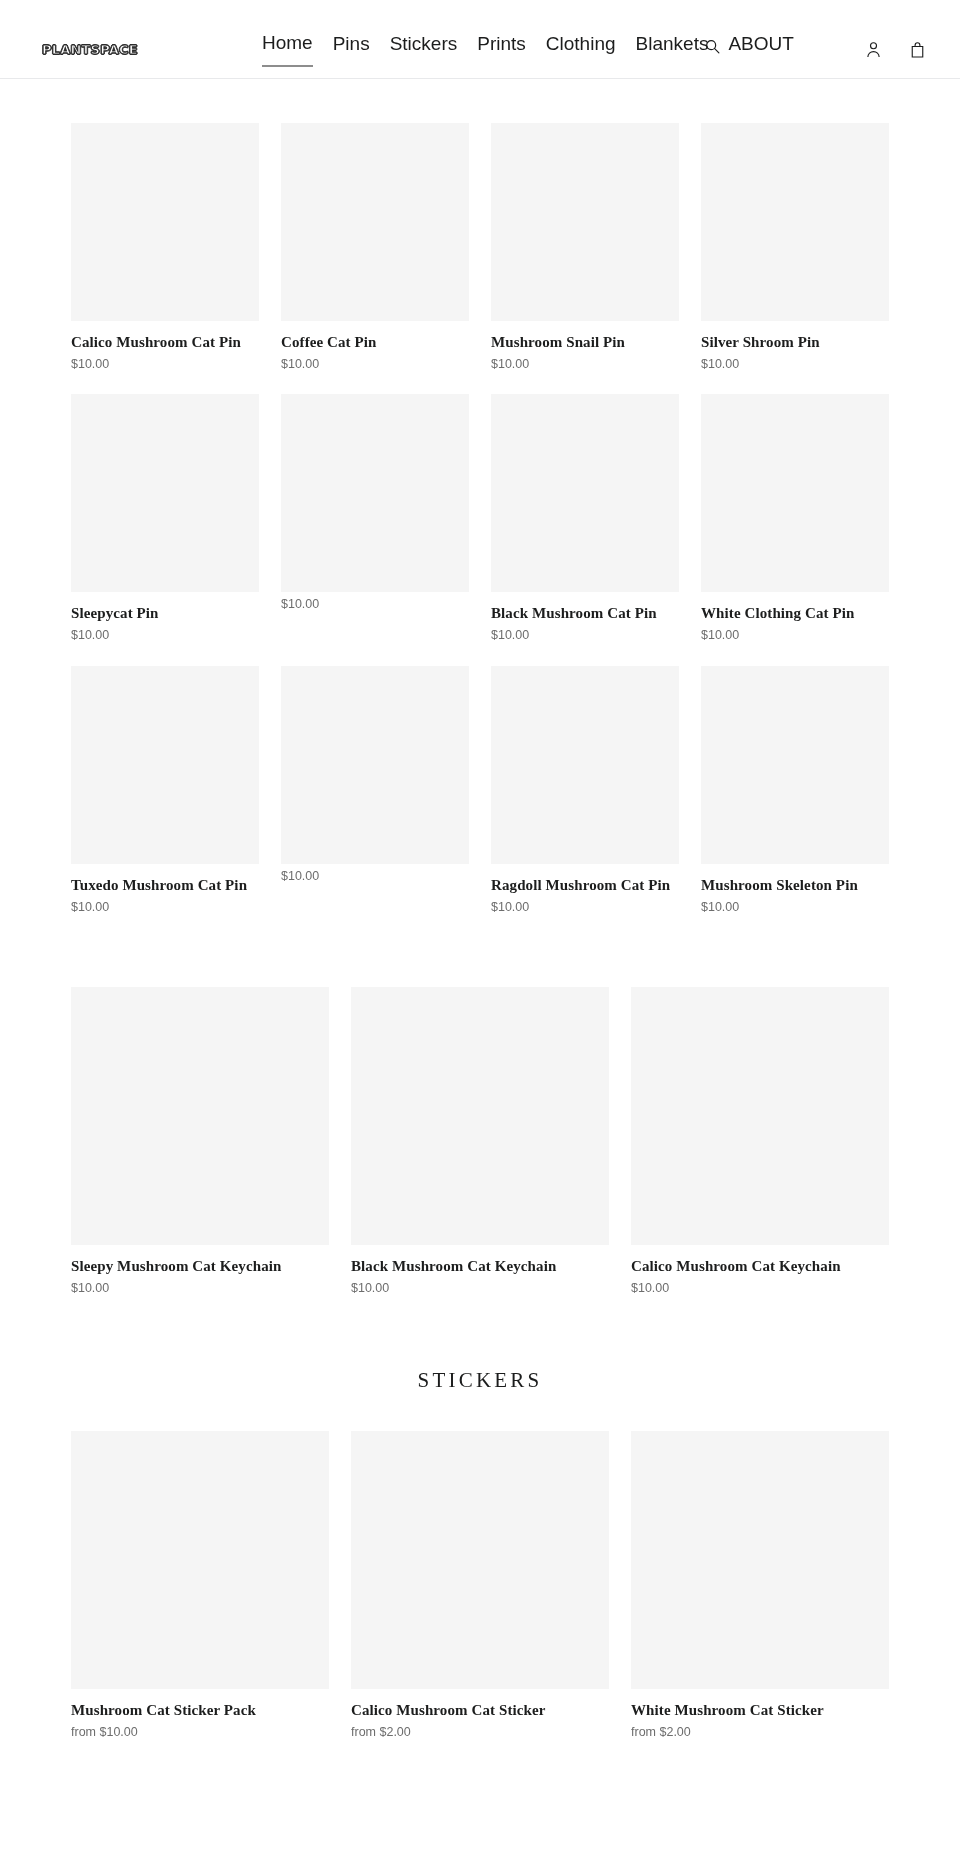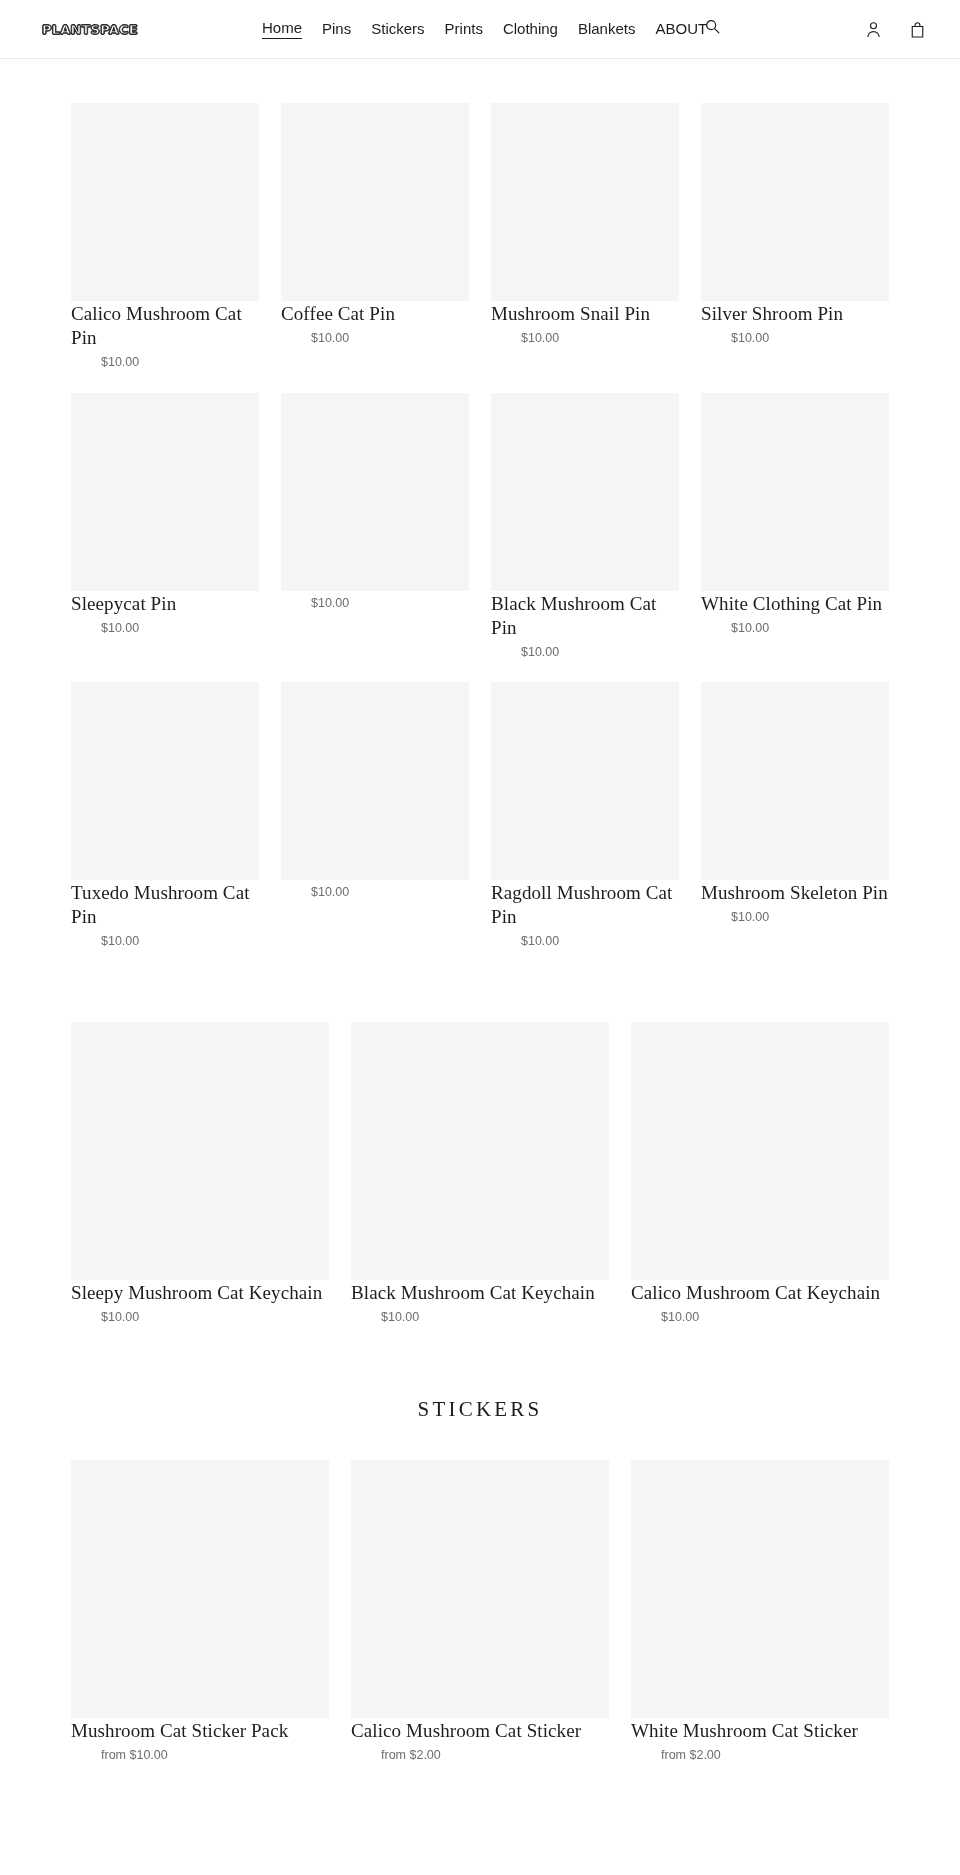--- a/index.html
+++ b/index.html
@@ -14,20 +14,21 @@
   body { width: 960px; min-height: 1875px; overflow-x: hidden; }
 
   
   .site-header {
     position: relative;
     height: 59px;
     border-bottom: 1px solid #e8e9eb;
     display: flex;
     align-items: center;
     padding: 0 24px;
+    margin-top: 20px;
   }
   .logo {
     position: absolute;
     left: 42px;
     top: 50%;
     transform: translateY(-50%);
     font-family: "DejaVu Sans", sans-serif;
     font-weight: 700;
     font-size: 13px;
     letter-spacing: 0.2px;
@@ -43,26 +44,26 @@
     position: absolute;
     left: 262px;
     top: 50%;
     transform: translateY(-50%);
     display: flex;
     align-items: center;
     gap: 20px;
   }
   .nav-link {
     font-family: "Liberation Sans", sans-serif;
-    font-size: 15px;
+    font-size: 19px;
     color: #1c1d1d;
     text-decoration: none;
     cursor: pointer;
     white-space: nowrap;
-    padding-bottom: 2px;
+    padding-bottom: 12px;
   }
   .nav-link.is-active {
     border-bottom: 1px solid #1c1d1d;
   }
   .search-btn {
     position: absolute;
     left: 700px;
     top: 14px;
     width: 24px;
     height: 24px;
@@ -121,35 +122,34 @@
     cursor: pointer;
   }
   .product-thumb {
     width: 100%;
     background: #f5f5f5;
   }
   .cols-4 .product-thumb { height: 198px; }
   .cols-3 .product-thumb { height: 258px; }
 
   .product-title {
-    margin-top: 1px;
+    margin-top: 12px;
     font-family: "Liberation Serif", serif;
-    font-weight: 400;
-    font-size: 19px;
+    font-weight: 700;
+    font-size: 15px;
     line-height: 1.27;
     color: #1c1d1d;
     letter-spacing: 0.1px;
   }
   .product-price {
     margin-top: 4px;
     font-family: "Liberation Sans", sans-serif;
     font-size: 12.5px;
     color: #6d6d6d;
     line-height: 1.3;
-    margin-left: 30px;
   }
   .section-gap { height: 26px; }
 </style>
 </head>
 <body>
 
 <header class="site-header">
   <a class="logo">PLANTSPACE</a>
 
   <nav class="main-nav">

